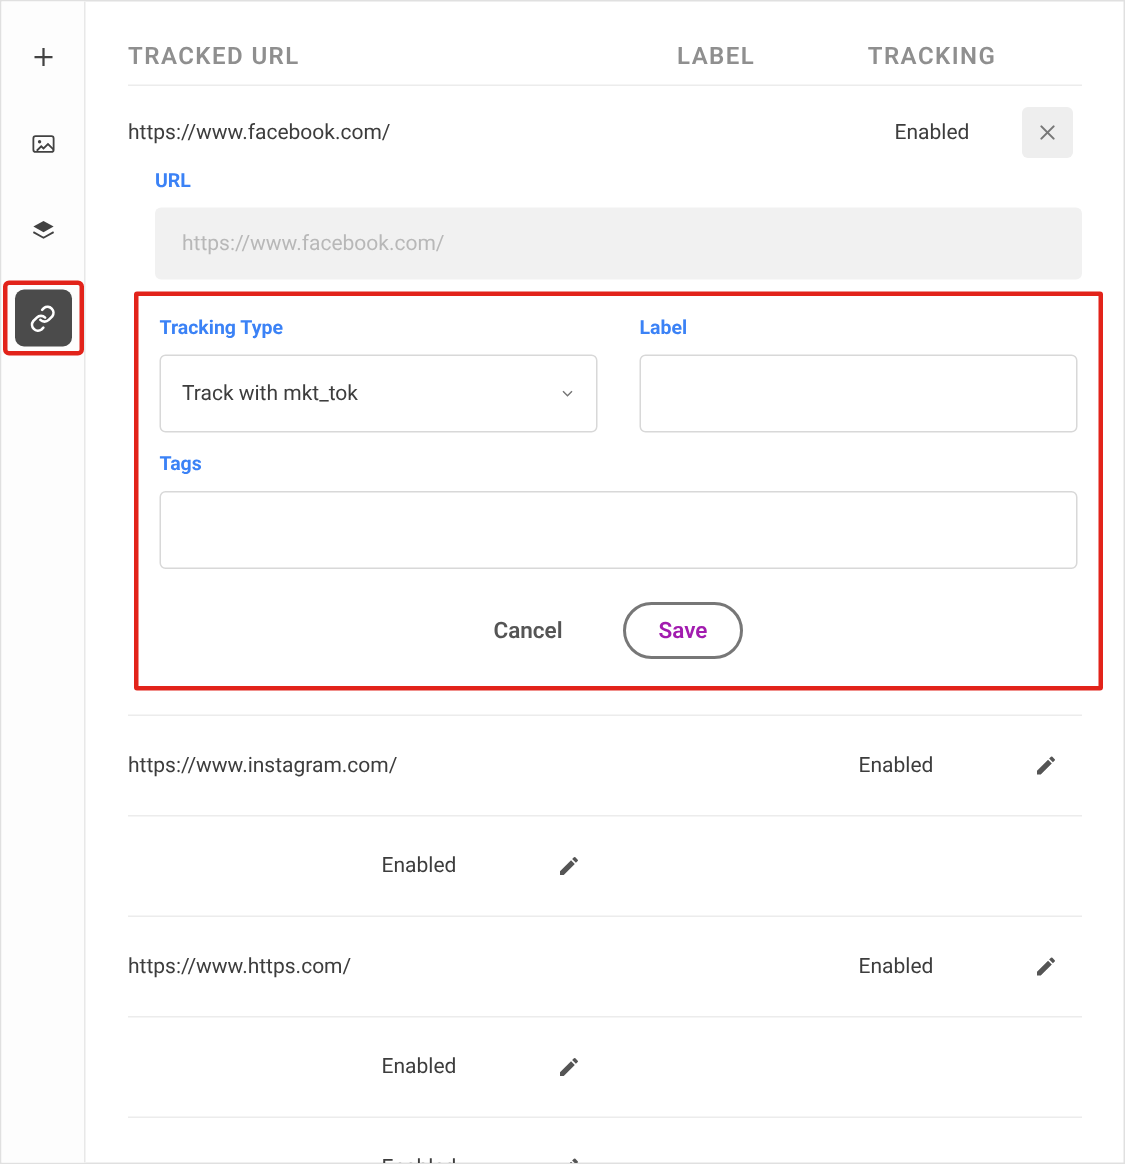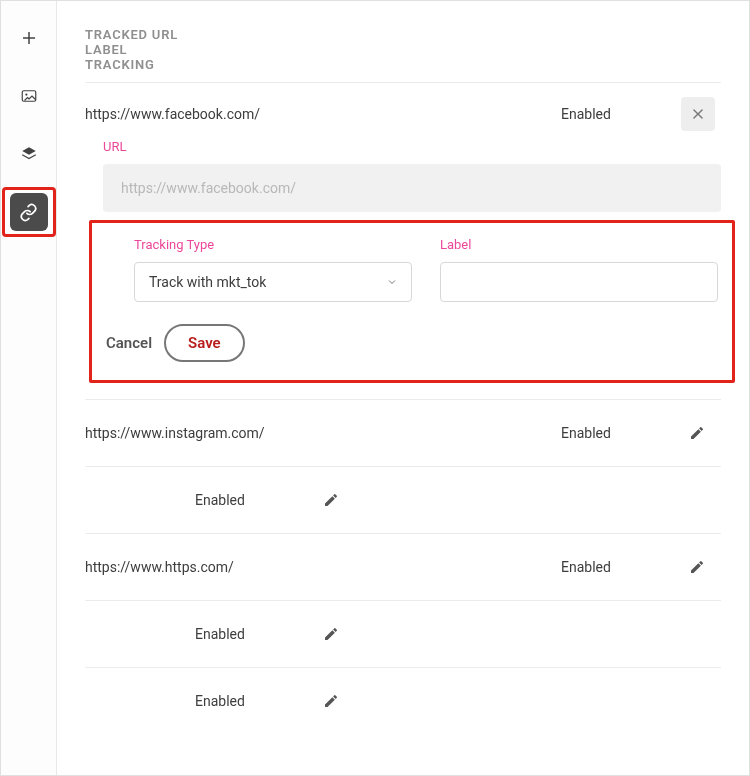--- a/index.html
+++ b/index.html
@@ -48,30 +48,29 @@
       border-radius: 4px;
       pointer-events: none;
     }
     .content {
       flex: 1;
       padding: 22px 28px 0 28px;
       overflow-y: auto;
     }
     .header-row {
       display: flex;
-      font-size: 13px;
+      font-size: 16px;
       letter-spacing: 0.06em;
       color: #8f8f8f;
       font-weight: 600;
       padding: 4px 0 10px 0;
-      flex-direction: column;
     }
     .col-url { flex: 1; }
     .col-label { width: 110px; }
-    .col-tracking { width: 120px; }
+    .col-tracking { width: 120px; text-align: center; }
     .col-action { width: 40px; }
     .row {
       display: flex;
       align-items: center;
       padding: 14px 0;
       border-top: 1px solid #ececec;
       font-size: 14px;
       color: #3d3d3d;
     }
     .row:first-of-type { border-top: 1px solid #ececec; }
@@ -92,23 +91,24 @@
       height: 34px;
     }
     .expanded-panel {
       margin-top: -6px;
       margin-left: 18px;
       margin-right: 0;
       padding-bottom: 16px;
     }
     .field-label {
       font-size: 13px;
-      color: #ec4899;
+      color: #3b82f6;
       margin-bottom: 10px;
       display: block;
+      font-weight: bold;
     }
     .url-display {
       background: #f1f1f1;
       border-radius: 4px;
       padding: 16px 18px;
       color: #b8b8b8;
       font-size: 14px;
       margin-bottom: 8px;
     }
     .highlight-box {
@@ -116,26 +116,25 @@
       border-radius: 2px;
       padding: 14px 14px 18px 14px;
       margin-top: 6px;
       margin-left: -14px;
       margin-right: -14px;
     }
     .form-grid {
       display: flex;
       gap: 28px;
       margin-bottom: 14px;
-      margin-left: 28px;
     }
     .form-col { flex: 1; }
     .input, .select {
       width: 100%;
-      height: 40px;
+      height: 52px;
       border: 1px solid #d8d8d8;
       border-radius: 4px;
       background: #fff;
       padding: 0 14px;
       font-size: 14px;
       color: #3d3d3d;
       font-family: inherit;
     }
     .select-wrap {
       position: relative;
@@ -148,47 +147,48 @@
       pointer-events: none;
       color: #777;
     }
     .select {
       appearance: none;
       -webkit-appearance: none;
       cursor: pointer;
     }
     .actions {
       display: flex;
-      justify-content: flex-start;
-      align-items: center;
-      gap: 12px;
+      justify-content: center;
+      align-items: center;
+      gap: 40px;
       margin-top: 22px;
     }
     .btn-text {
       background: none;
       border: none;
       font-size: 15px;
       font-weight: 600;
       color: #555;
       cursor: pointer;
       font-family: inherit;
     }
     .btn-outline {
       border: 2px solid #777;
       background: #fff;
       border-radius: 22px;
       padding: 8px 22px;
       font-size: 15px;
       font-weight: 600;
-      color: #b91c1c;
+      color: #a21caf;
       cursor: pointer;
       font-family: inherit;
     }
     .list-rows .row {
       padding: 17px 0;
+      gap: 24px;
     }
     svg { display: block; }
   </style>
 </head>
 <body>
 
 <div class="app">
   <div class="sidebar">
     <div class="sidebar-item">
       <span>
@@ -268,20 +268,24 @@
                   </svg>
               </span>
             </div>
           </div>
           <div class="form-col">
             <span class="field-label">Label</span>
             <input class="input" type="text" value="" style="">
           </div>
         </div>
 
+        <div>
+          <span class="field-label">Tags</span>
+          <input class="input" type="text" value="" style="">
+        </div>
 
         <div class="actions">
           <button class="btn-text">Cancel</button>
           <button class="btn-outline">Save</button>
         </div>
       </div>
     </div>
 
     <div class="list-rows">
       <div class="row">

